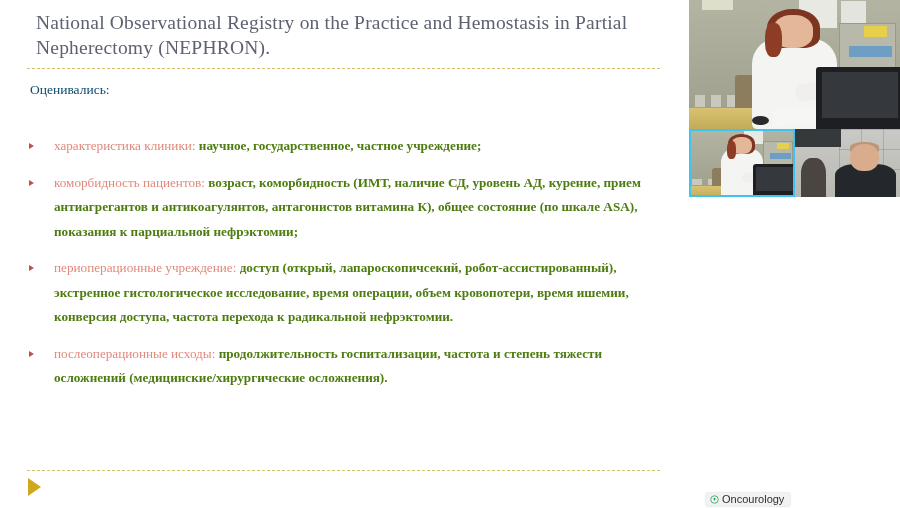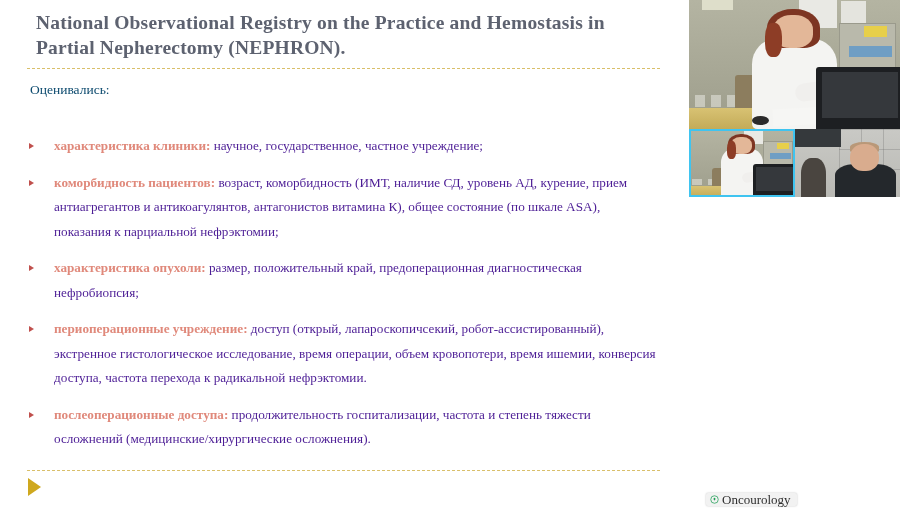--- a/index.html
+++ b/index.html
@@ -34,21 +34,21 @@
   .slide-title {
     position: absolute;
     left: 36px;
     top: 10px;
     width: 630px;
     font-family: "Liberation Serif", "DejaVu Serif", serif;
     font-size: 19.5px;
     line-height: 25px;
     color: #5d6270;
     letter-spacing: 0.2px;
-    font-weight: 700;
+    font-weight: 400;
   }
 
   .divider-top {
     position: absolute;
     left: 27px;
     top: 68px;
     width: 633px;
     height: 0;
     border-top: 1.5px dashed #d9bf6a;
   }
@@ -107,25 +107,25 @@
     top: 9px;
     width: 0;
     height: 0;
     border-top: 3.5px solid transparent;
     border-bottom: 3.5px solid transparent;
     border-left: 5px solid #c0504d;
   }
 
   .lead-term {
     color: #e0897b;
+  }
+
+  .bullet-rest {
+    color: #4d7c0f;
     font-weight: bold;
-  }
-
-  .bullet-rest {
-    color: #4c1d95;
   }
 
   
   .video-stack {
     position: absolute;
     left: 689px;
     top: 0;
     width: 211px;
     height: 508px;
     background: #ffffff;
@@ -371,22 +371,22 @@
     border-radius: 2px;
     z-index: 8;
     box-shadow: 0 0 2px rgba(0,0,0,.25);
   }
   .name-label .mic-icon {
     width: 9px;
     height: 9px;
     flex: 0 0 9px;
   }
   .name-label .label-text {
-    font-family: Liberation Serif, serif;
-    font-size: 13px;
+    font-family: Liberation Sans, sans-serif;
+    font-size: 11px;
     color: #2f2f2f;
     white-space: nowrap;
     line-height: 1;
   }
 </style>
 </head>
 <body>
 
 <div id="app">
 
@@ -403,33 +403,29 @@
       <div class="bullet-item">
         <span class="bullet-marker"></span>
         <span class="lead-term">характеристика клиники:</span><span class="bullet-rest"> научное, государственное, частное учреждение;</span>
       </div>
 
       <div class="bullet-item">
         <span class="bullet-marker"></span>
         <span class="lead-term">коморбидность пациентов:</span><span class="bullet-rest"> возраст, коморбидность (ИМТ, наличие СД, уровень АД, курение, прием антиагрегантов и антикоагулянтов, антагонистов витамина К), общее состояние (по шкале ASA), показания к парциальной нефрэктомии;</span>
       </div>
 
-      <div class="bullet-item">
-        <span class="bullet-marker"></span>
-        <span class="lead-term">характеристика опухоли:</span><span class="bullet-rest"> размер, положительный край, предоперационная диагностическая нефробиопсия;</span>
-      </div>
 
       <div class="bullet-item">
         <span class="bullet-marker"></span>
         <span class="lead-term">периоперационные учреждение:</span><span class="bullet-rest"> доступ (открый, лапароскопичсекий, робот-ассистированный), экстренное гистологическое исследование, время операции, объем кровопотери, время ишемии, конверсия доступа, частота перехода к радикальной нефрэктомии.</span>
       </div>
 
       <div class="bullet-item">
         <span class="bullet-marker"></span>
-        <span class="lead-term">послеоперационные доступа:</span><span class="bullet-rest">  продолжительность госпитализации, частота и степень тяжести осложнений (медицинские/хирургические осложнения).</span>
+        <span class="lead-term">послеоперационные исходы:</span><span class="bullet-rest">  продолжительность госпитализации, частота и степень тяжести осложнений (медицинские/хирургические осложнения).</span>
       </div>
 
     </div>
 
     <div class="divider-bottom"></div>
     <div class="play-triangle"></div>
 
   </div>
 
   <div class="video-stack">

